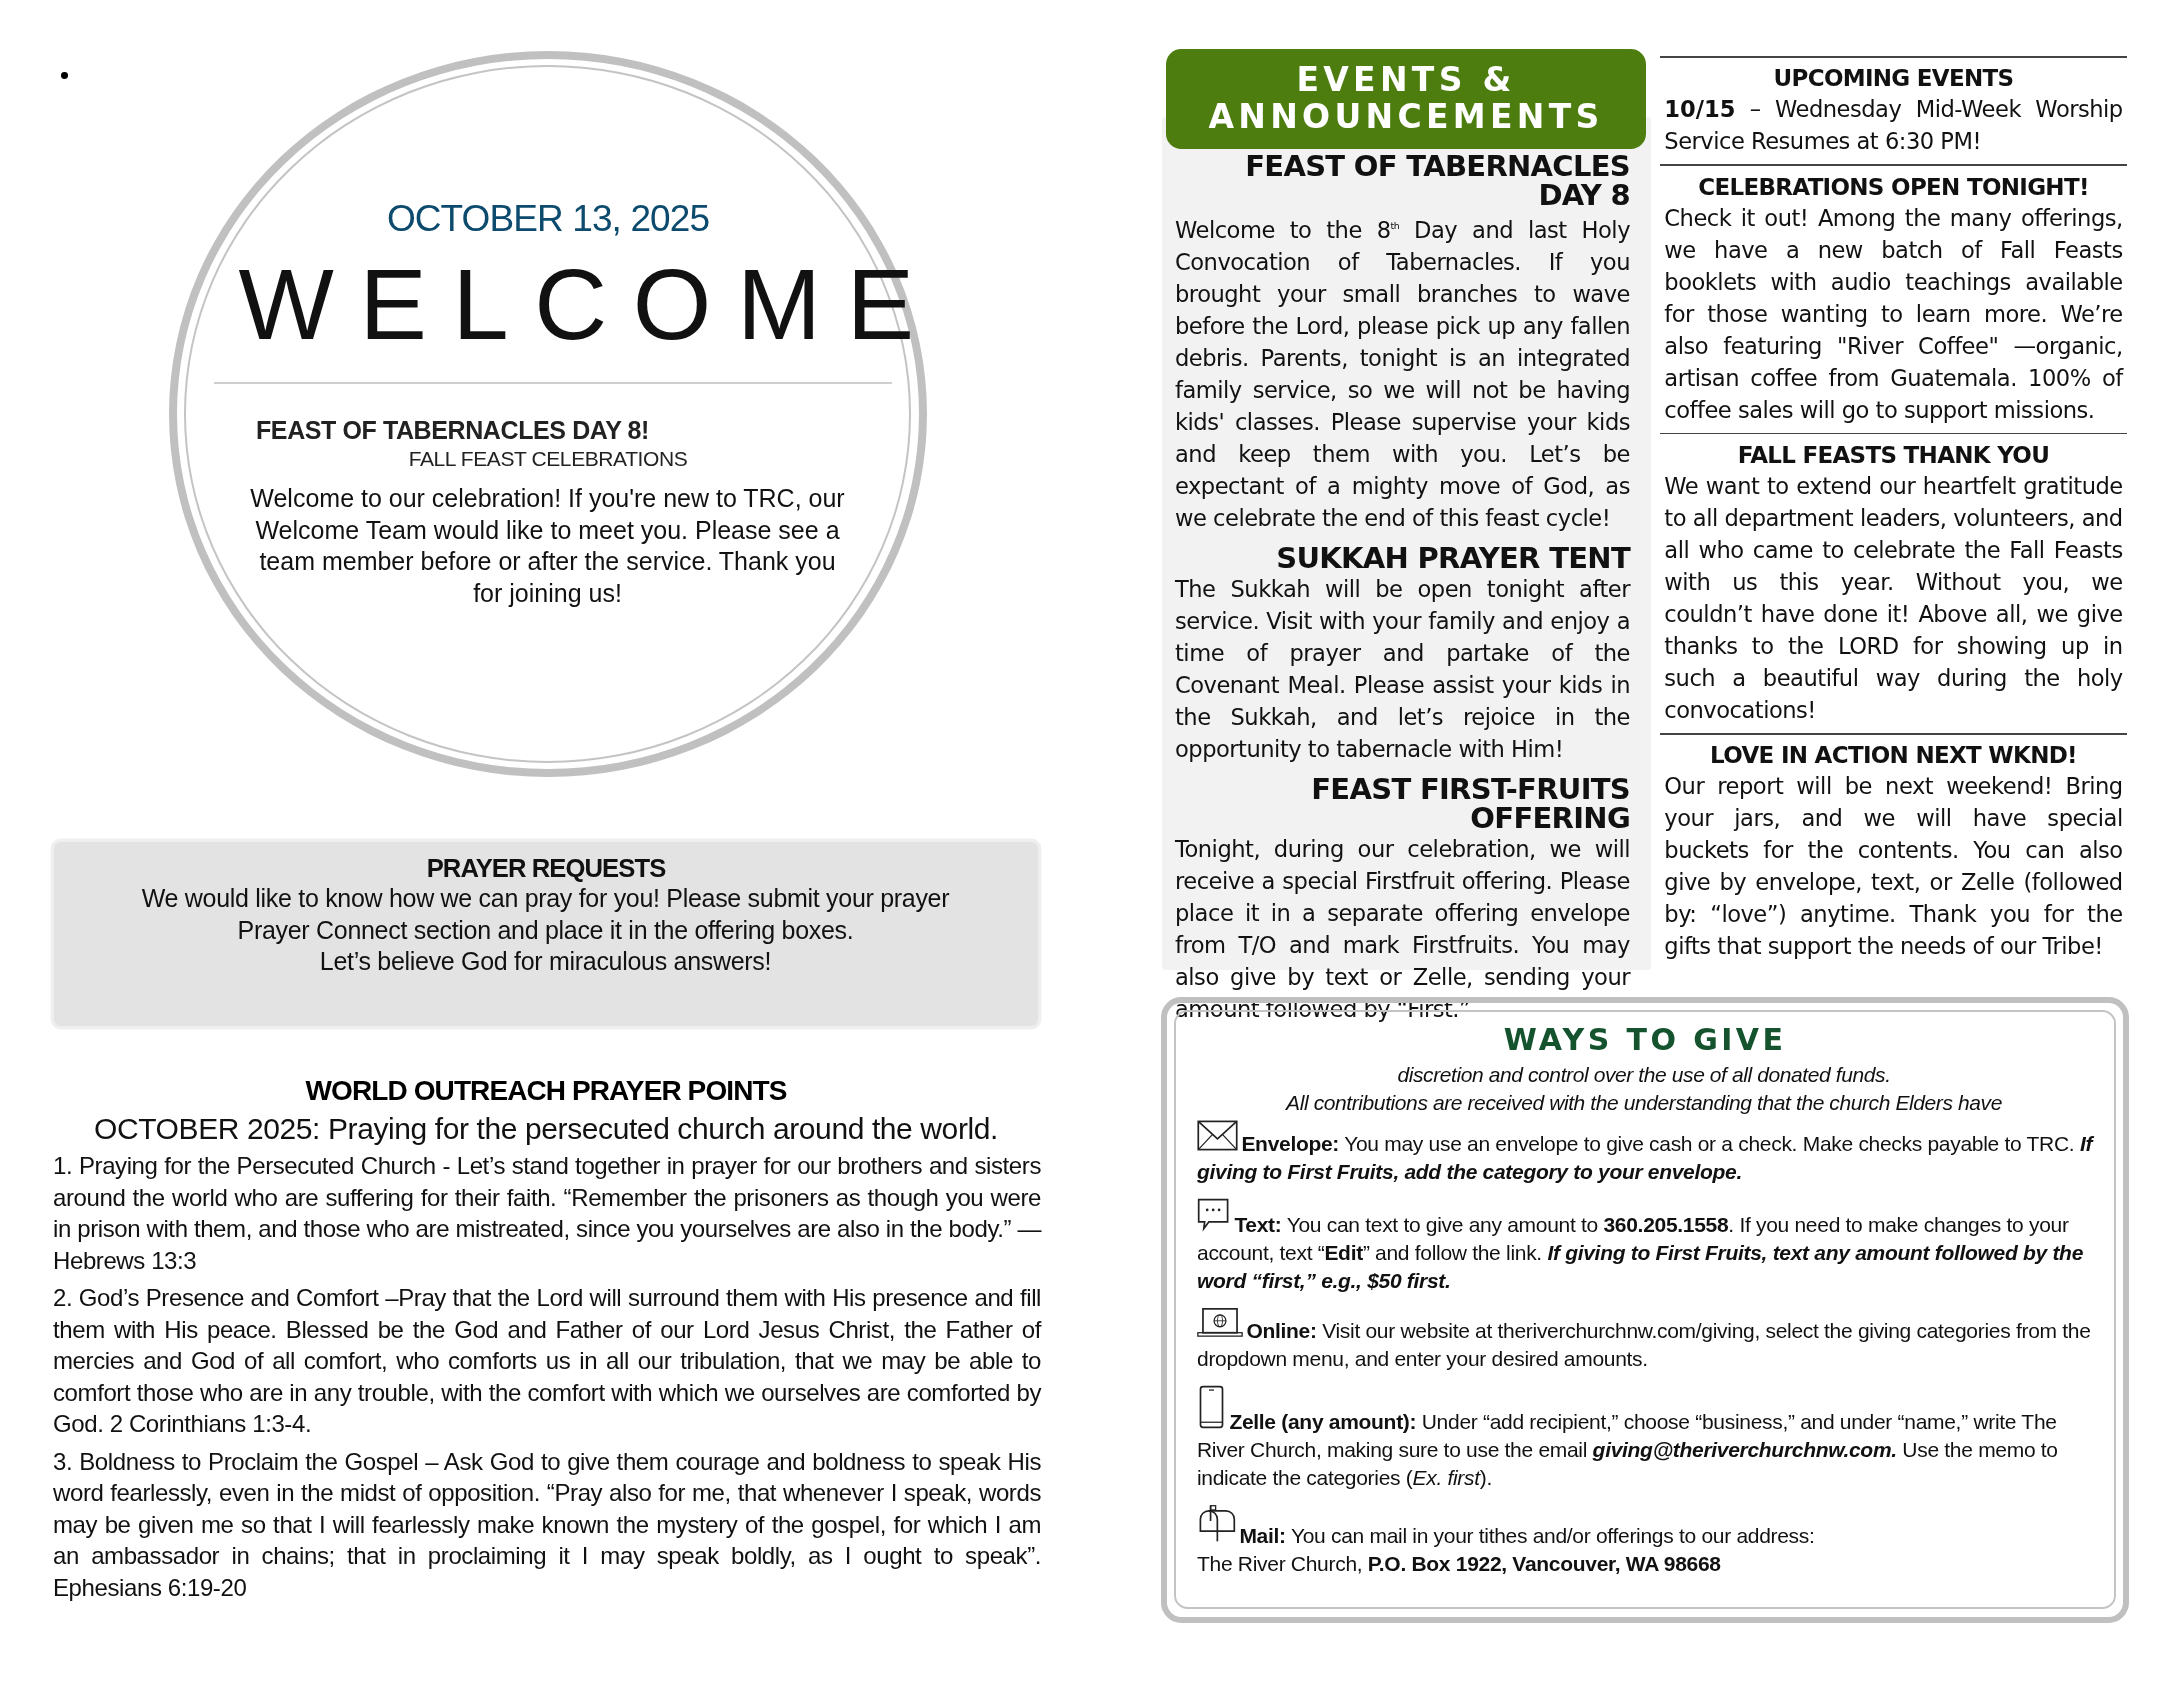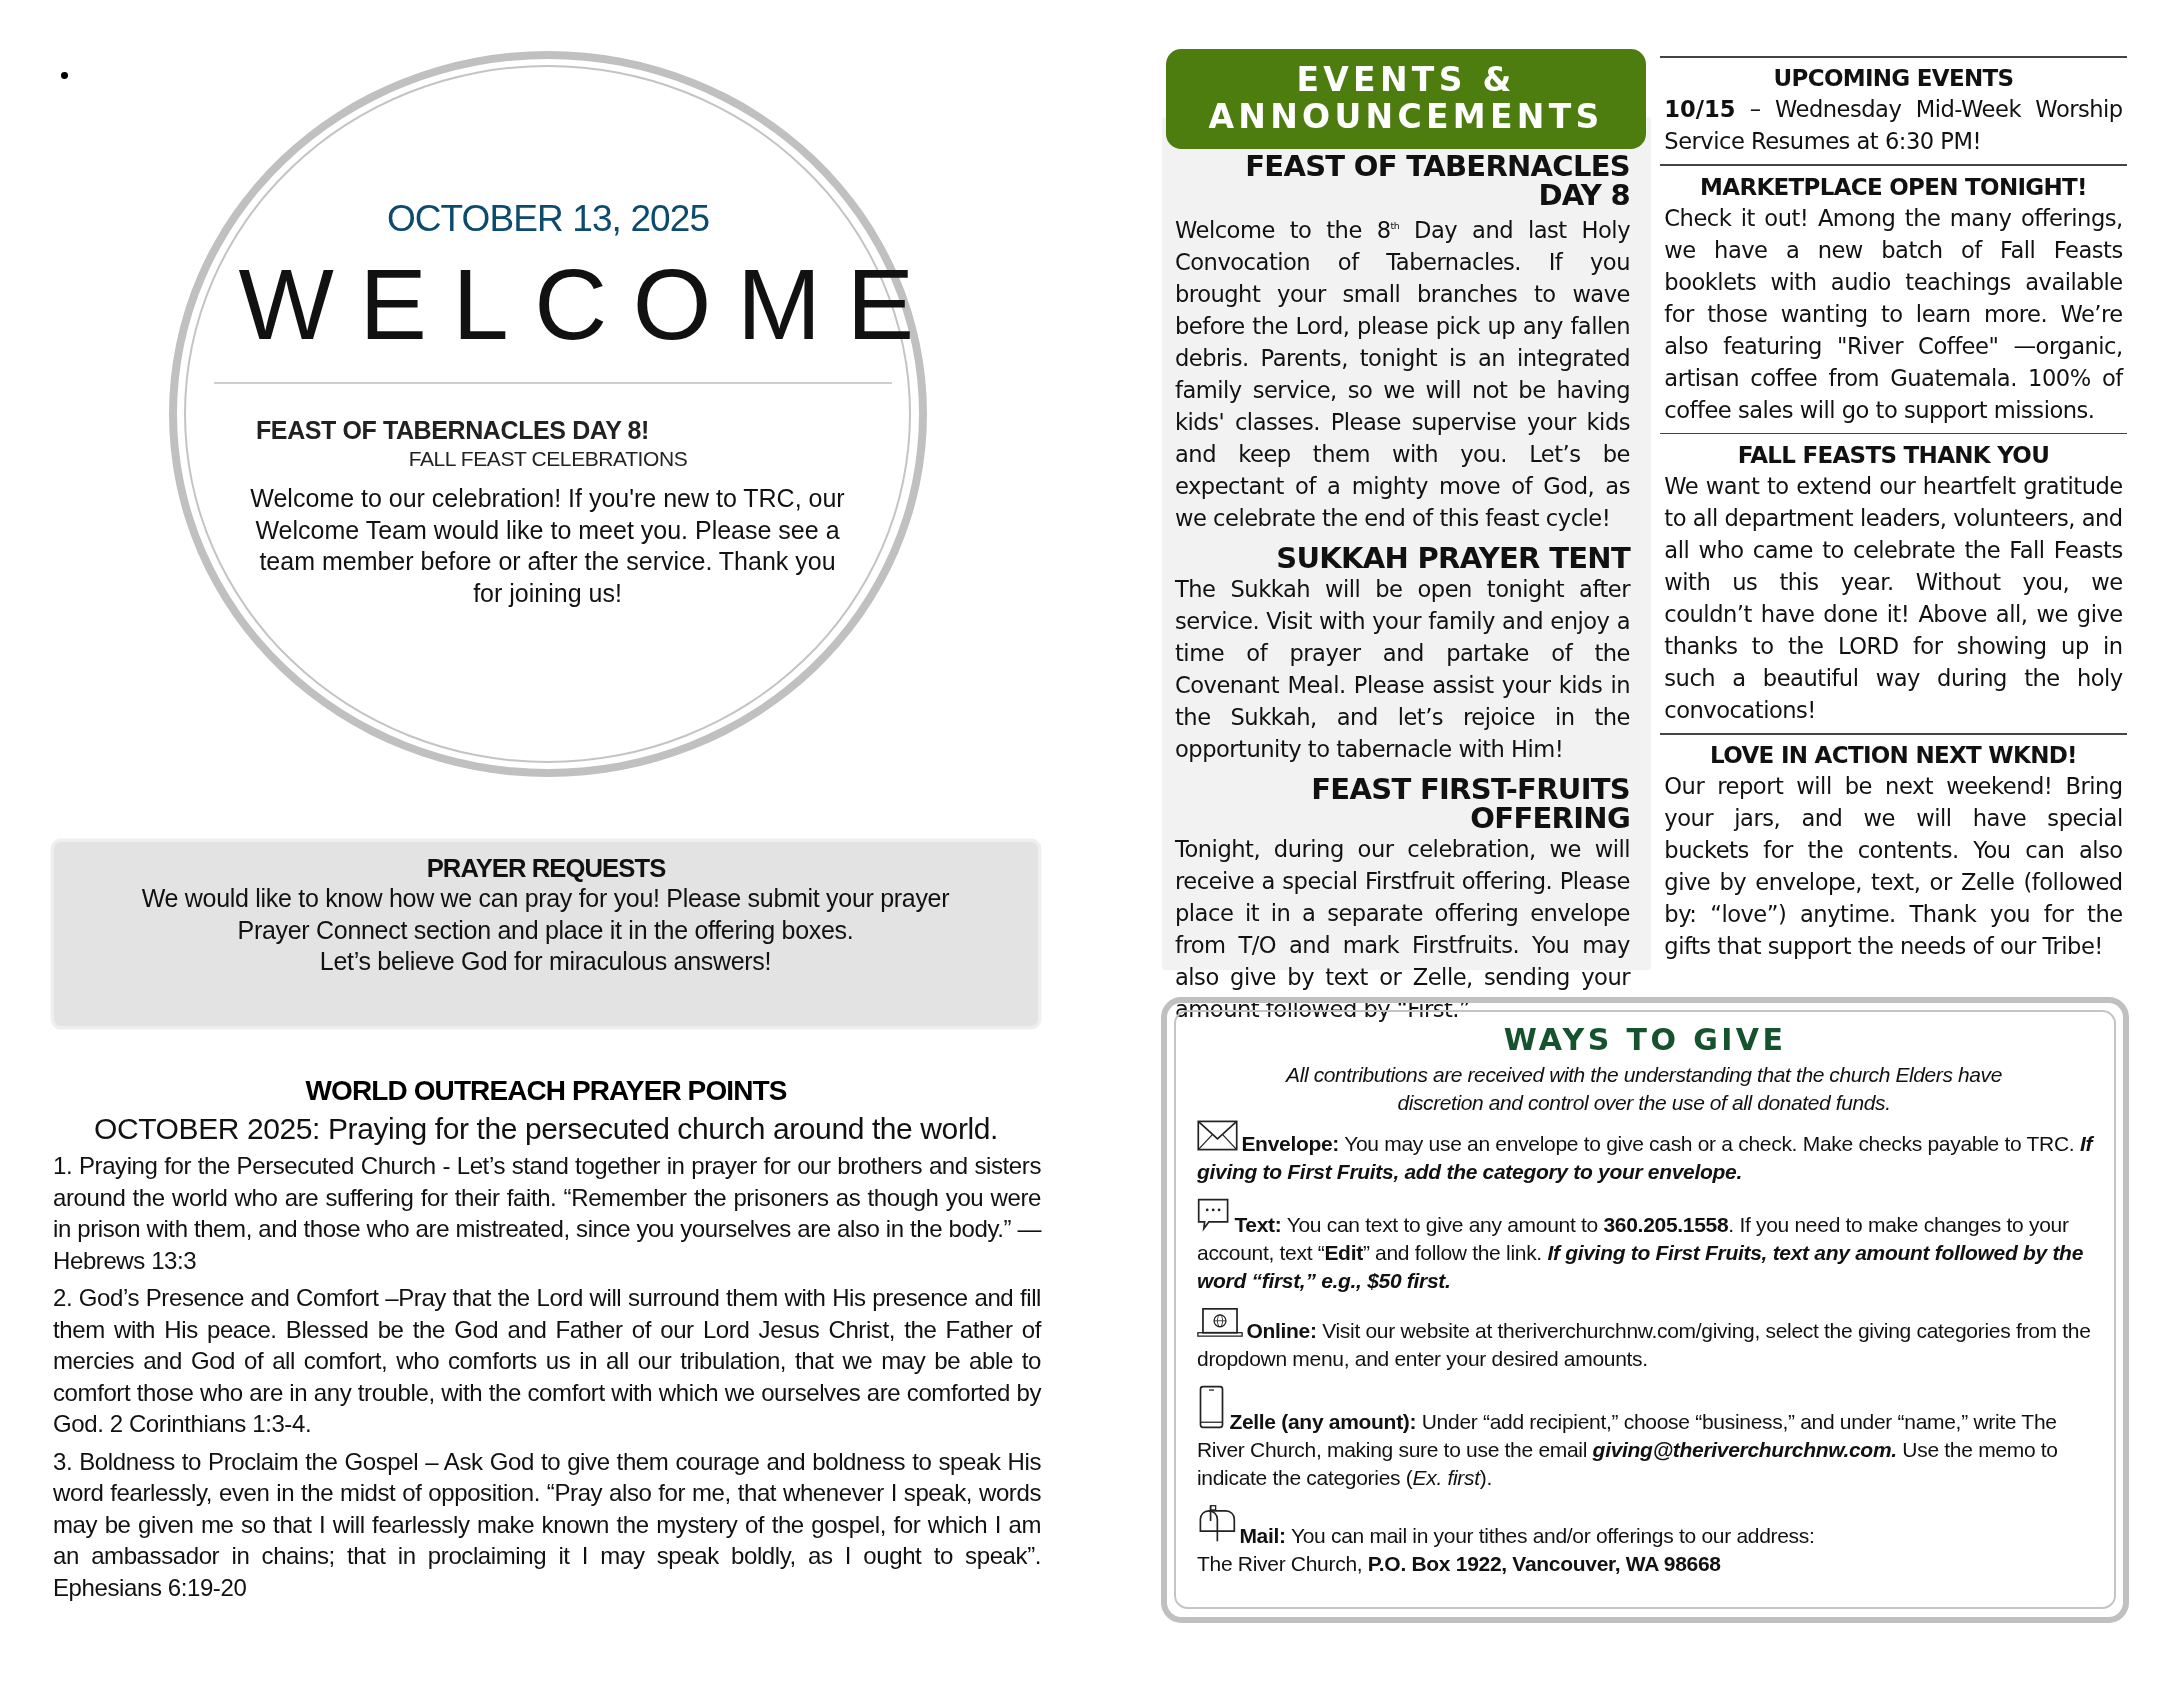--- a/index.html
+++ b/index.html
@@ -95,36 +95,36 @@
   <div class="ev-body">The Sukkah will be open tonight after service. Visit with your family and enjoy a time of prayer and partake of the Covenant Meal. Please assist your kids in the Sukkah, and let’s rejoice in the opportunity to tabernacle with Him!</div>
   <div class="ev-title">FEAST FIRST-FRUITS OFFERING</div>
   <div class="ev-body">Tonight, during our celebration, we will receive a special Firstfruit offering. Please place it in a separate offering envelope from T/O and mark Firstfruits. You may also give by text or Zelle, sending your amount followed by “First.”</div>
 </div>
 
 <div class="abs right-col">
   <div class="rc-rule"></div>
   <div class="rc-title">UPCOMING EVENTS</div>
   <div class="rc-body"><b>10/15</b><span> – Wednesday Mid-Week Worship Service Resumes at 6:30 PM!</span></div>
   <div class="rc-rule"></div>
-  <div class="rc-title">MARKETPLACE OPEN TONIGHT!</div>
+  <div class="rc-title">CELEBRATIONS OPEN TONIGHT!</div>
   <div class="rc-body">Check it out! Among the many offerings, we have a new batch of Fall Feasts booklets with audio teachings available for those wanting to learn more. We’re also featuring "River Coffee" —organic, artisan coffee from Guatemala. 100% of coffee sales will go to support missions.</div>
   <div class="rc-rule"></div>
   <div class="rc-title">FALL FEASTS THANK YOU</div>
   <div class="rc-body">We want to extend our heartfelt gratitude to all department leaders, volunteers, and all who came to celebrate the Fall Feasts with us this year. Without you, we couldn’t have done it! Above all, we give thanks to the LORD for showing up in such a beautiful way during the holy convocations!</div>
   <div class="rc-rule"></div>
   <div class="rc-title">LOVE IN ACTION NEXT WKND!</div>
   <div class="rc-body">Our report will be next weekend! Bring your jars, and we will have special buckets for the contents. You can also give by envelope, text, or Zelle (followed by: “love”) anytime. Thank you for the gifts that support the needs of our Tribe!</div>
 </div>
 
 <div class="abs give-outer"></div>
 <div class="abs give-inner"></div>
 <div class="abs give-title">WAYS TO GIVE</div>
 <div class="abs give-disclaimer">
+  <div>discretion and control over the use of all donated funds.</div>
   <div>All contributions are received with the understanding that the church Elders have</div>
-  <div>discretion and control over the use of all donated funds.</div>
 </div>
 <div class="abs give-list">
   <div class="give-item">
     <span class="give-icon">
       <svg width="41" height="31" viewBox="0 0 48 36">
           <rect x="1.5" y="1.5" width="45" height="33" fill="none" stroke="#222" stroke-width="2"></rect>
           <polyline points="1.5,1.5 24,22 46.5,1.5" fill="none" stroke="#222" stroke-width="2"></polyline>
           <line x1="1.5" y1="34.5" x2="18" y2="17" stroke="#222" stroke-width="1.5"></line>
           <line x1="46.5" y1="34.5" x2="30" y2="17" stroke="#222" stroke-width="1.5"></line>
         </svg>

